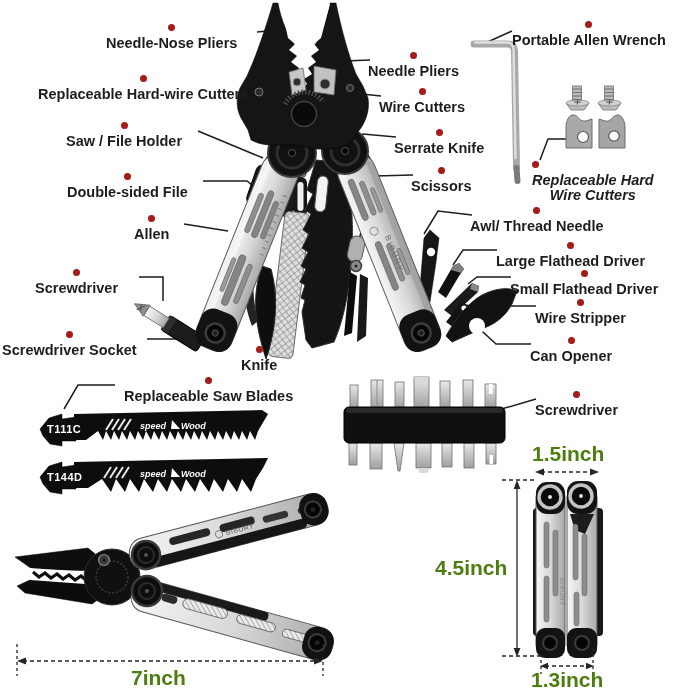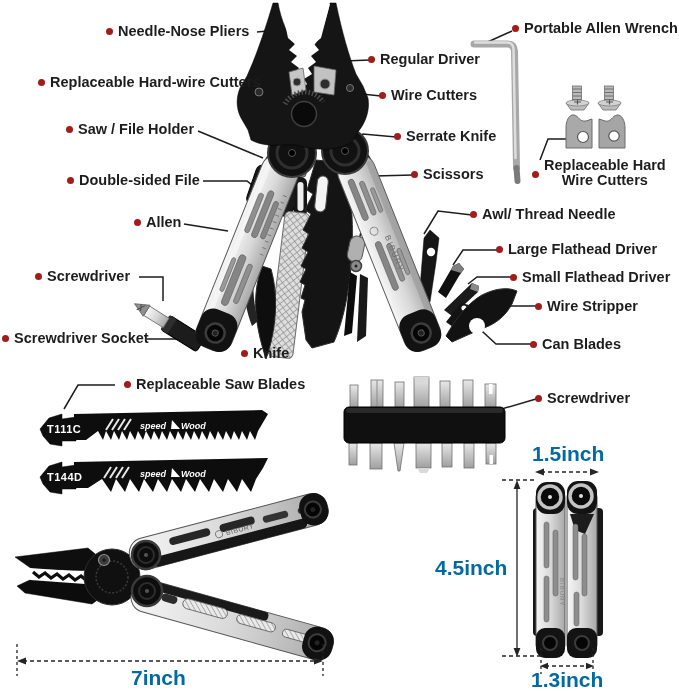--- a/index.html
+++ b/index.html
@@ -1,26 +1,26 @@
 <!DOCTYPE html>
 <html><head>
 <meta charset="utf-8">
 <style>
   html,body{margin:0;padding:0;background:#fff;}
   #stage{position:relative;width:679px;height:691px;background:#fff;overflow:hidden;
          font-family:"Liberation Sans",sans-serif;}
   svg{position:absolute;left:0;top:0;}
   svg text{font-family:"Liberation Sans",sans-serif;}
   .co{position:absolute;display:flex;align-items:center;gap:5px;font-weight:600;
-      font-size:14.5px;color:#1d1d1d;white-space:nowrap;line-height:1.05;}
+      font-size:14.5px;color:#1d1d1d;white-space:nowrap;line-height:1.05;flex-direction:column;}
   .co .dot{width:7px;height:7px;border-radius:50%;background:#a31c1a;flex:0 0 auto;}
-  .co2{align-items:center;}
+  .co2{align-items:flex-start;font-style:italic;}
   .co2 .dot{margin-top:3px;}
   .lbl2{text-align:center;}
-  .dim{position:absolute;font-size:21px;font-weight:600;color:#0369a1;white-space:nowrap;}
+  .dim{position:absolute;font-size:21px;font-weight:600;color:#4d7c0f;white-space:nowrap;}
 </style>
 </head>
 <body>
 
 <div id="stage">
 
 <svg width="679" height="691" viewBox="0 0 679 691">
   <defs>
     <linearGradient id="steelH" x1="0" y1="0" x2="1" y2="0">
       <stop offset="0" stop-color="#f6f6f6"></stop>
@@ -340,21 +340,21 @@
     <path d="M17,644 L17,676 M323,644 L323,676" stroke-dasharray="3,3" fill="none"></path>
   </g>
 </svg>
 
 <div class="co" style="left:106px;top:24px">
   <span class="dot"></span>
   <span>Needle-Nose Pliers</span>
 </div>
 <div class="co" style="left:368px;top:52px">
   <span class="dot"></span>
-  <span>Regular Driver</span>
+  <span>Needle Pliers</span>
 </div>
 <div class="co" style="left:38px;top:75px">
   <span class="dot"></span>
   <span>Replaceable Hard-wire Cutters</span>
 </div>
 <div class="co" style="left:512px;top:21px">
   <span class="dot"></span>
   <span>Portable Allen Wrench</span>
 </div>
 <div class="co" style="left:379px;top:88px">
@@ -403,21 +403,21 @@
 <div class="co" style="left:535px;top:299px">
   <span class="dot"></span>
   <span>Wire Stripper</span>
 </div>
 <div class="co" style="left:35px;top:269px">
   <span class="dot"></span>
   <span>Screwdriver</span>
 </div>
 <div class="co" style="left:530px;top:337px">
   <span class="dot"></span>
-  <span>Can Blades</span>
+  <span>Can Opener</span>
 </div>
 <div class="co" style="left:2px;top:331px">
   <span class="dot"></span>
   <span>Screwdriver Socket</span>
 </div>
 <div class="co" style="left:241px;top:346px">
   <span class="dot"></span>
   <span>Knife</span>
 </div>
 <div class="co" style="left:124px;top:377px">

